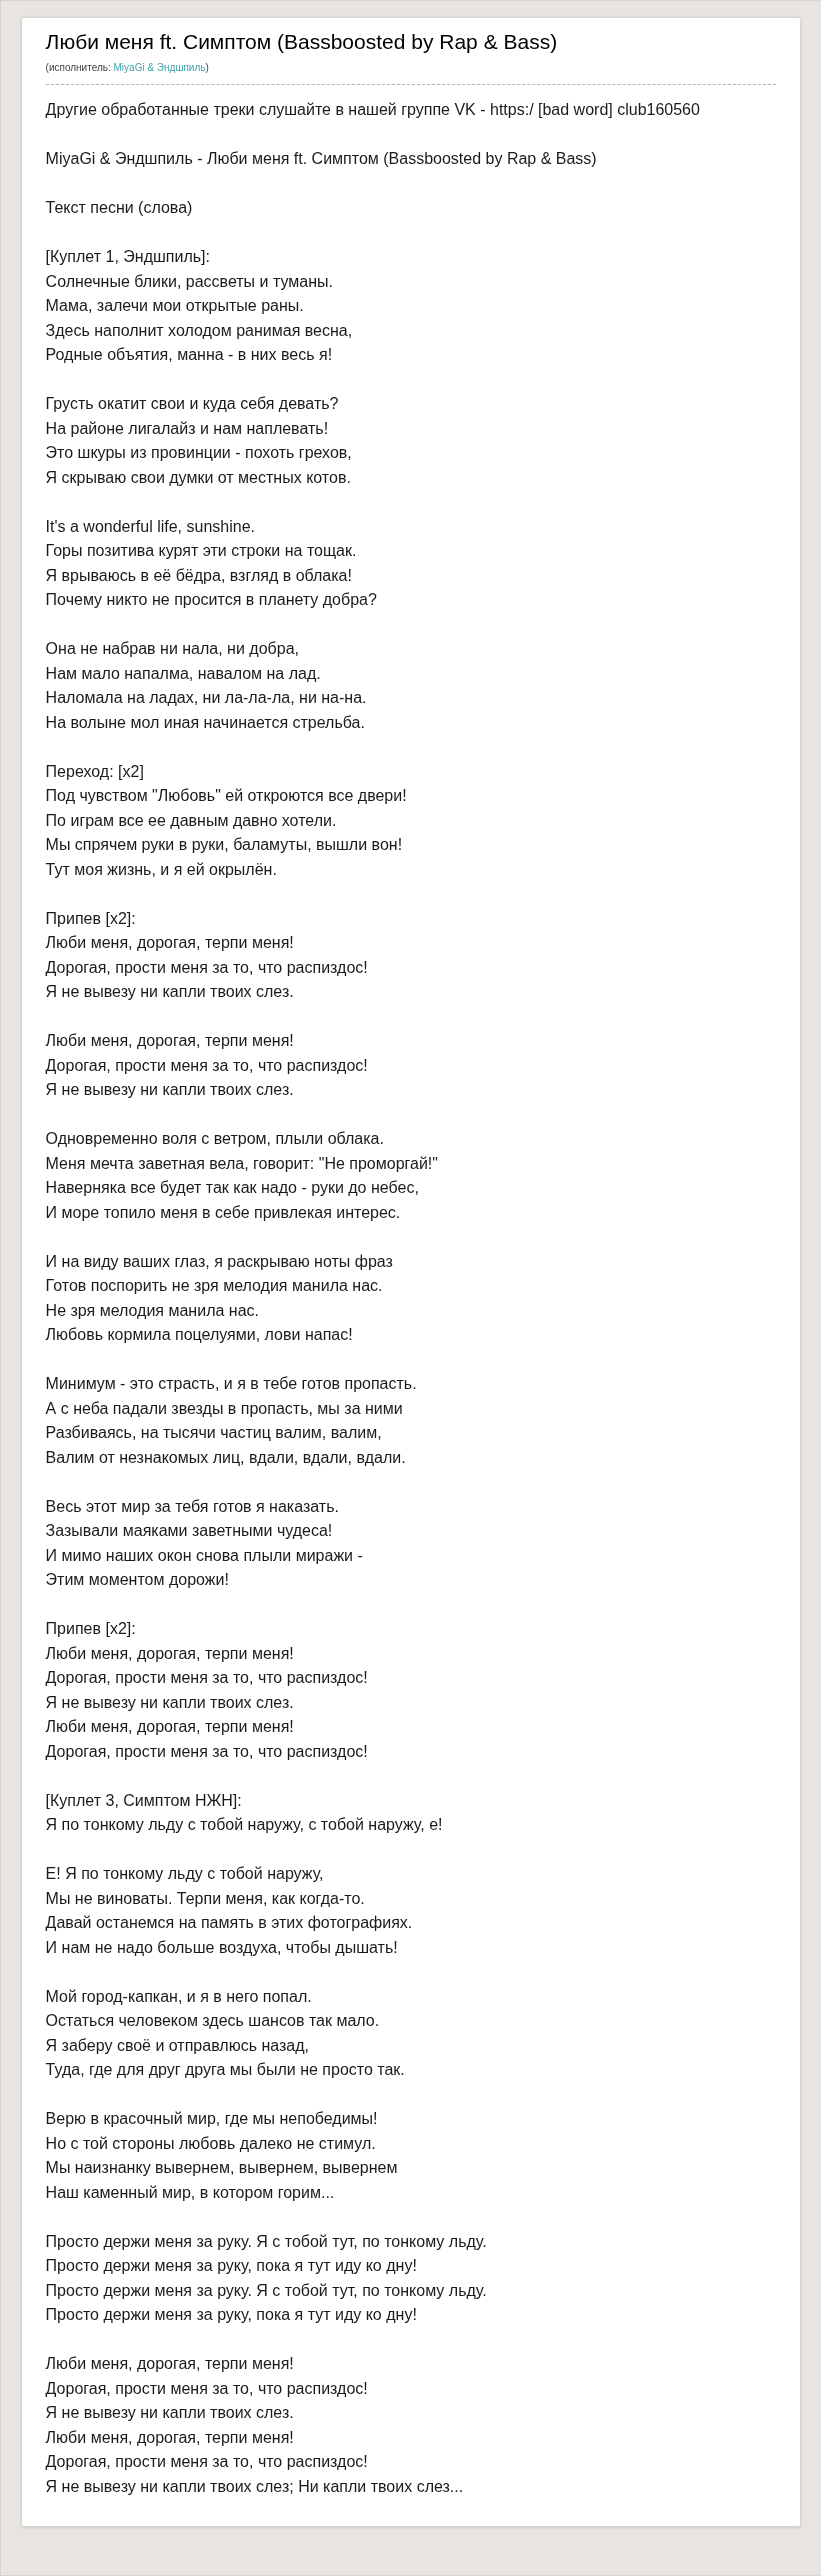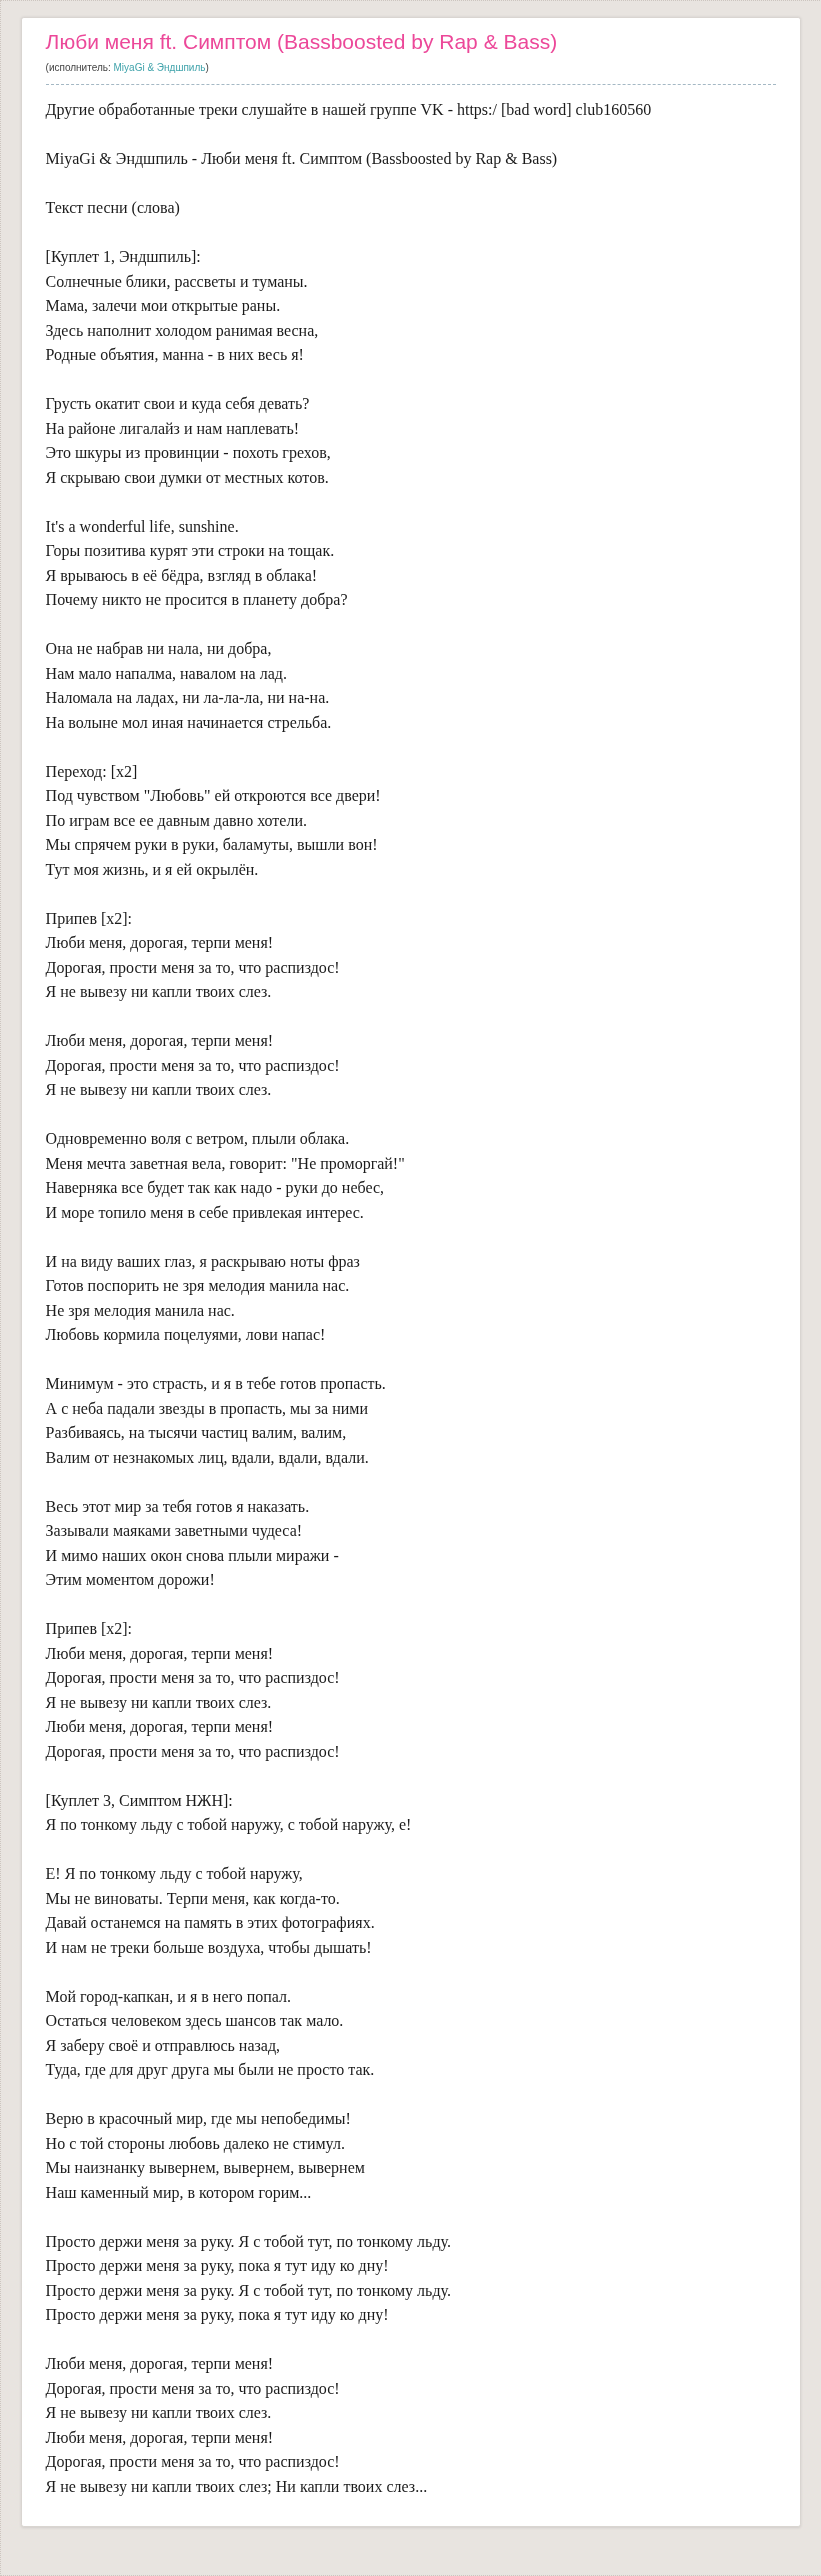--- a/index.html
+++ b/index.html
@@ -27,21 +27,21 @@
     box-shadow: 0 0.9px 2.8px rgba(0,0,0,0.10);
     padding: 11.3px 23.6px 26.4px 23.6px;
     overflow: hidden;
     box-sizing: border-box;
   }
   h1.title {
     margin: 0;
     font-size: 21px;
     line-height: 26.4px;
     font-weight: normal;
-    color: #ec4899;
+    color: #000000;
     white-space: nowrap;
   }
   .artist {
     margin-top: 1.9px;
     font-size: 10px;
     line-height: 19px;
     color: #444444;
     padding-bottom: 7.5px;
     border-bottom: 0.9px dashed #a4b8c4;
     white-space: pre-wrap;
@@ -49,21 +49,20 @@
   .artist a {
     color: #40a3ab;
     text-decoration: none;
     cursor: pointer;
   }
   .lyrics {
     margin-top: 13.2px;
     font-size: 16px;
     line-height: 24.5px;
     color: #1b1b1b;
-    font-family: Liberation Serif, serif;
   }
   .lyrics .line {
     white-space: nowrap;
   }
 </style>
 </head>
 <body>
 
 <div class="edge-dots"></div>
 
@@ -139,21 +138,21 @@
       <div class="line">Я не вывезу ни капли твоих слез.</div>
       <div class="line">Люби меня, дорогая, терпи меня!</div>
       <div class="line">Дорогая, прости меня за то, что распиздос!</div>
       <div class="line">&nbsp;</div>
       <div class="line">[Куплет 3, Симптом НЖН]:</div>
       <div class="line">Я по тонкому льду с тобой наружу, с тобой наружу, е!</div>
       <div class="line">&nbsp;</div>
       <div class="line">Е! Я по тонкому льду с тобой наружу,</div>
       <div class="line">Мы не виноваты. Терпи меня, как когда-то.</div>
       <div class="line">Давай останемся на память в этих фотографиях.</div>
-      <div class="line">И нам не треки больше воздуха, чтобы дышать!</div>
+      <div class="line">И нам не надо больше воздуха, чтобы дышать!</div>
       <div class="line">&nbsp;</div>
       <div class="line">Мой город-капкан, и я в него попал.</div>
       <div class="line">Остаться человеком здесь шансов так мало.</div>
       <div class="line">Я заберу своё и отправлюсь назад,</div>
       <div class="line">Туда, где для друг друга мы были не просто так.</div>
       <div class="line">&nbsp;</div>
       <div class="line">Верю в красочный мир, где мы непобедимы!</div>
       <div class="line">Но с той стороны любовь далеко не стимул.</div>
       <div class="line">Мы наизнанку вывернем, вывернем, вывернем</div>
       <div class="line">Наш каменный мир, в котором горим...</div>

